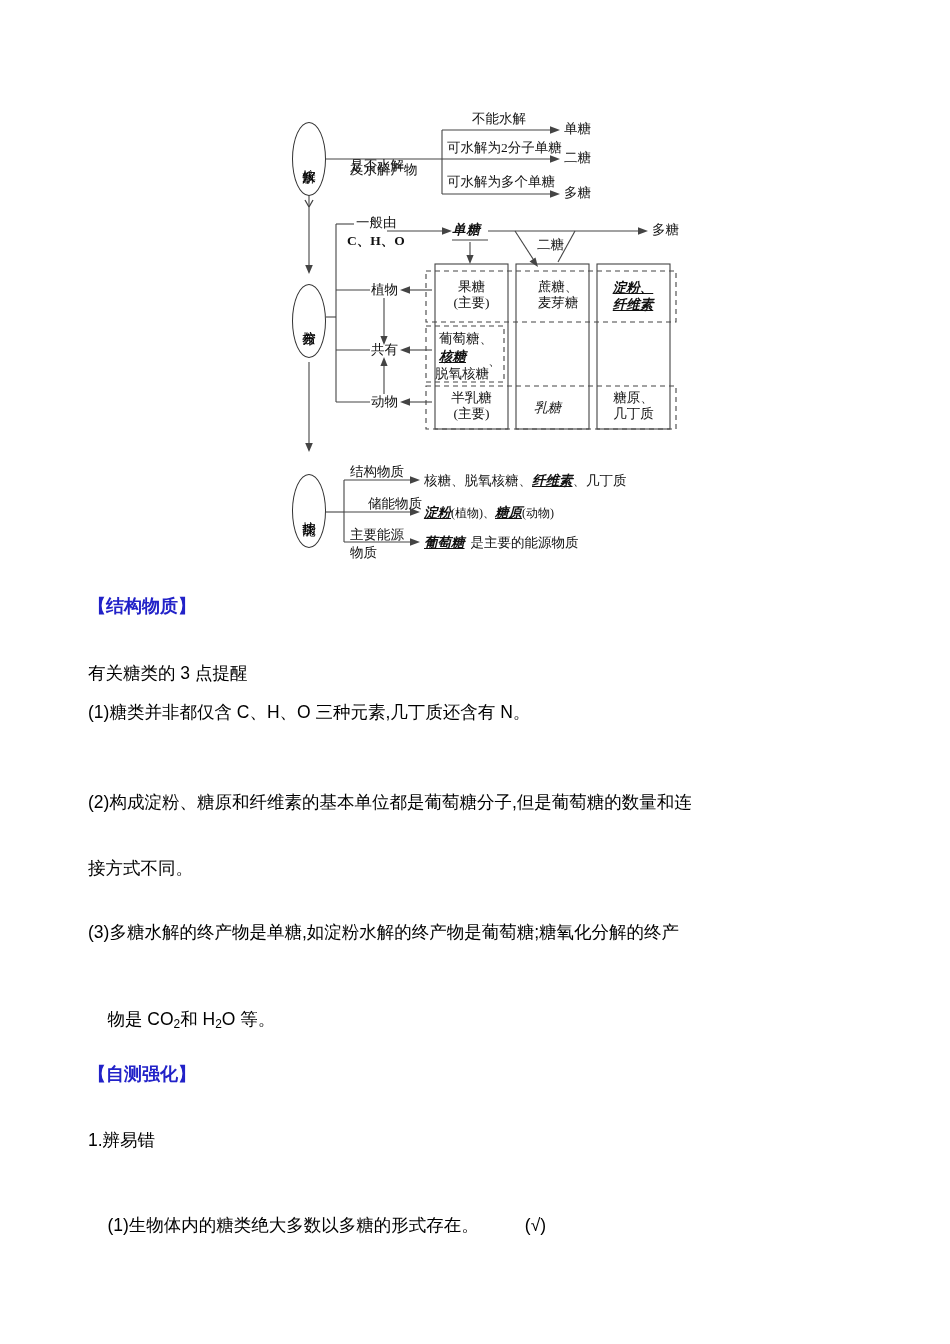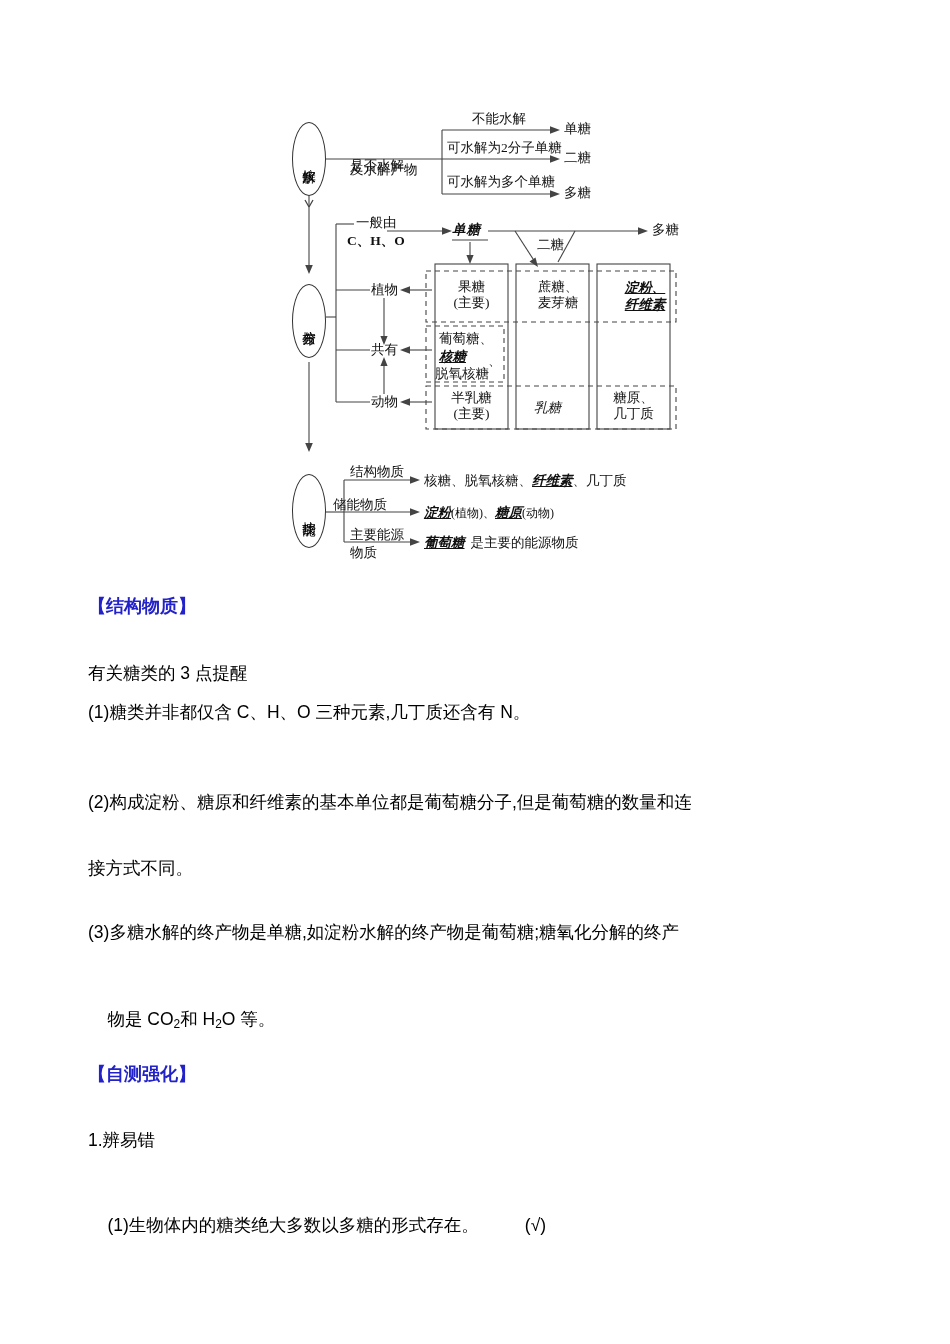--- a/index.html
+++ b/index.html
@@ -175,36 +175,36 @@
     <div class="dlabel" style="left:79px; top:282px;">动物</div>
 
     <div class="dlabel bi" style="left:160px; top:110px; letter-spacing:1px;">单糖</div>
     <div class="dlabel" style="left:245px; top:125px;">二糖</div>
     <div class="dlabel" style="left:360px; top:110px;">多糖</div>
 
     <div class="dlabel ctr" style="left:143px; top:167px; width:73px;">果糖
 (主要)</div>
     <div class="dlabel ctr" style="left:224px; top:167px; width:84px;">蔗糖、
 麦芽糖</div>
-    <div class="dlabel ctr bi ul" style="left:305px; top:167px; width:72px; line-height:17px;padding-left:12px;">淀粉、
+    <div class="dlabel ctr bi ul" style="left:305px; top:167px; width:72px; line-height:17px;">淀粉、
 纤维素</div>
 
     <div class="dlabel" style="left:147px; top:219px;">葡萄糖、</div>
     <div class="dlabel bi ul" style="left:147px; top:237px;">核糖</div>
     <div class="dlabel" style="left:196px; top:241px;">、</div>
     <div class="dlabel" style="left:143px; top:254px;">脱氧核糖</div>
 
     <div class="dlabel ctr" style="left:143px; top:278px; width:73px;">半乳糖
 (主要)</div>
     <div class="dlabel ctr" style="left:224px; top:288px; width:63px;font-style:italic;">乳糖</div>
     <div class="dlabel ctr" style="left:305px; top:278px; width:73px;">糖原、
 几丁质</div>
 
     <div class="dlabel" style="left:58px; top:352px;">结构物质</div>
-    <div class="dlabel" style="left:41px; top:385px;">储能物质</div>
+    <div class="dlabel" style="left:76px; top:385px;font-family:Liberation Mono, monospace;">储能物质</div>
     <div class="dlabel" style="left:58px; top:415px;">主要能源</div>
     <div class="dlabel" style="left:58px; top:433px;">物质</div>
 
     <div style="position:absolute; left:132px; top:359px; white-space:nowrap;">
       <span class="dlabel" style="position:static;">核糖、脱氧核糖、</span><span class="dlabel bi ul" style="position:static;">纤维素</span><span class="dlabel" style="position:static;">、几丁质</span>
     </div>
 
     <div style="position:absolute; left:132px; top:391px; white-space:nowrap;">
       <span class="dlabel bi ul" style="position:static;">淀粉</span><span class="dlabel sm" style="position:static;">(植物)、</span><span class="dlabel bi ul" style="position:static;">糖原</span><span class="dlabel sm" style="position:static;">(动物)</span>
     </div>

